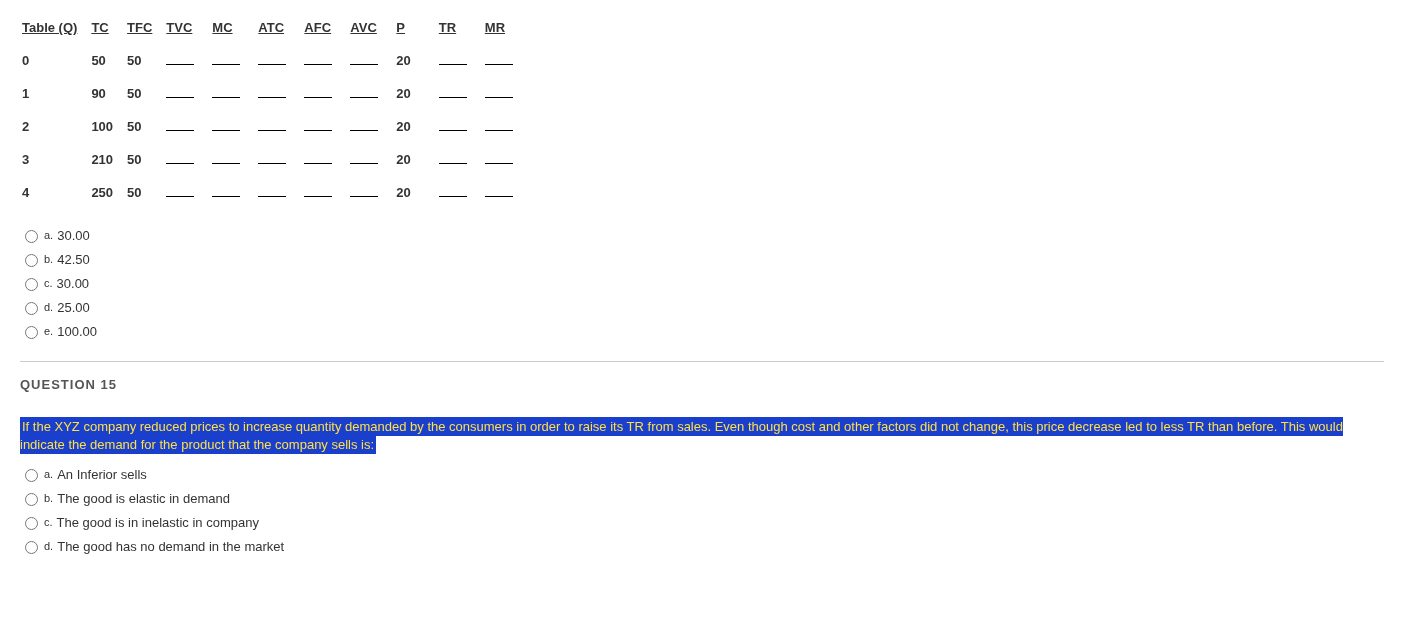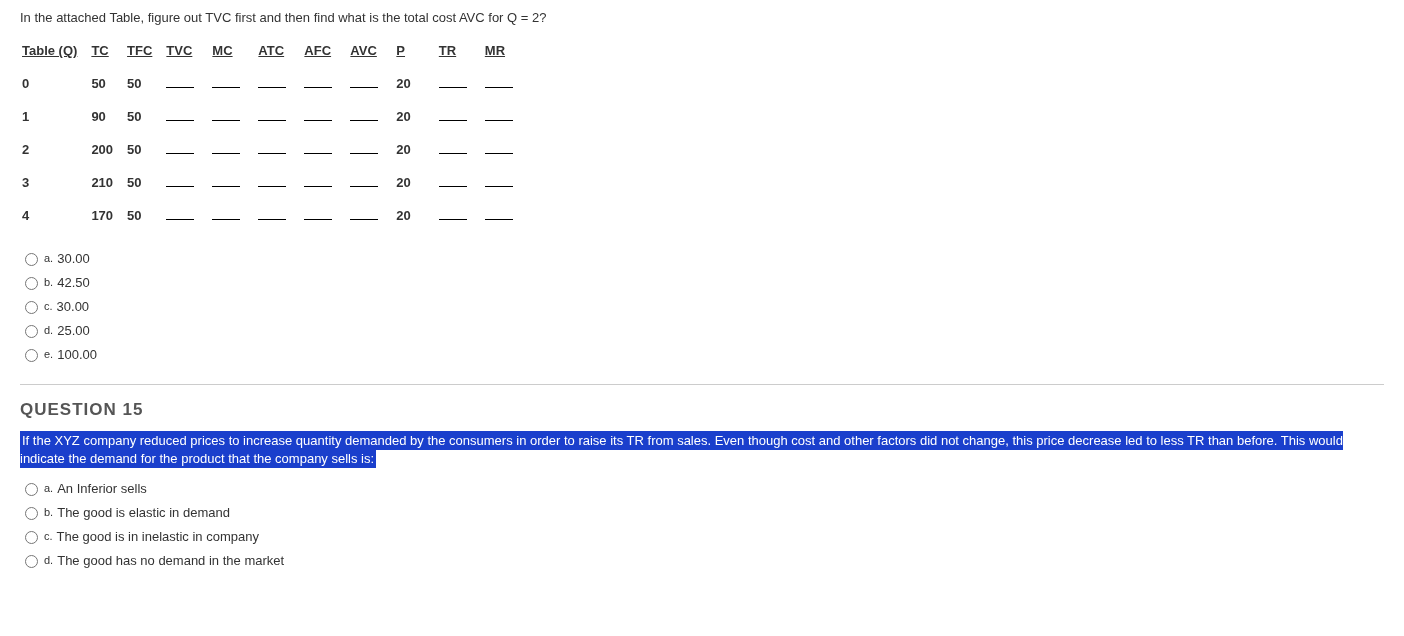--- a/index.html
+++ b/index.html
@@ -52,40 +52,39 @@
       vertical-align: super;
     }
     hr {
       border: none;
       border-top: 1px solid #ccc;
       margin: 15px 0;
     }
     .question-header {
       font-weight: bold;
       letter-spacing: 1px;
-      font-size: 17px;
+      font-size: 13px;
       color: #555;
-      margin-bottom: 12px;
+      margin-bottom: 26px;
     }
     .highlighted-text {
       background-color: #1a3fcc;
-      color: #ffffff;
+      color: #fde047;
       padding: 2px 2px;
       display: inline;
       line-height: 1.4;
     }
     .q15-text {
       margin-bottom: 8px;
     }
   </style>
 </head>
 <body>
 
 <div>
-  <div class="question-intro">In the attached Table, figure out TVC first and then find what is the total cost AVC for Q = 2?</div>
 
   <table class="cost-table">
     <thead>
       <tr>
         <th>Table (Q)</th>
         <th>TC</th>
         <th>TFC</th>
         <th>TVC</th>
         <th>MC</th>
         <th>ATC</th>
@@ -121,21 +120,21 @@
           <td><span class="blank"></span></td>
           <td><span class="blank"></span></td>
           <td><span class="blank"></span></td>
           <td>20</td>
           <td></td>
           <td><span class="blank"></span></td>
           <td><span class="blank"></span></td>
         </tr>
         <tr>
           <td>2</td>
-          <td>200</td>
+          <td>100</td>
           <td>50</td>
           <td><span class="blank"></span></td>
           <td><span class="blank"></span></td>
           <td><span class="blank"></span></td>
           <td><span class="blank"></span></td>
           <td><span class="blank"></span></td>
           <td>20</td>
           <td></td>
           <td><span class="blank"></span></td>
           <td><span class="blank"></span></td>
@@ -149,21 +148,21 @@
           <td><span class="blank"></span></td>
           <td><span class="blank"></span></td>
           <td><span class="blank"></span></td>
           <td>20</td>
           <td></td>
           <td><span class="blank"></span></td>
           <td><span class="blank"></span></td>
         </tr>
         <tr>
           <td>4</td>
-          <td>170</td>
+          <td>250</td>
           <td>50</td>
           <td><span class="blank"></span></td>
           <td><span class="blank"></span></td>
           <td><span class="blank"></span></td>
           <td><span class="blank"></span></td>
           <td><span class="blank"></span></td>
           <td>20</td>
           <td></td>
           <td><span class="blank"></span></td>
           <td><span class="blank"></span></td>

